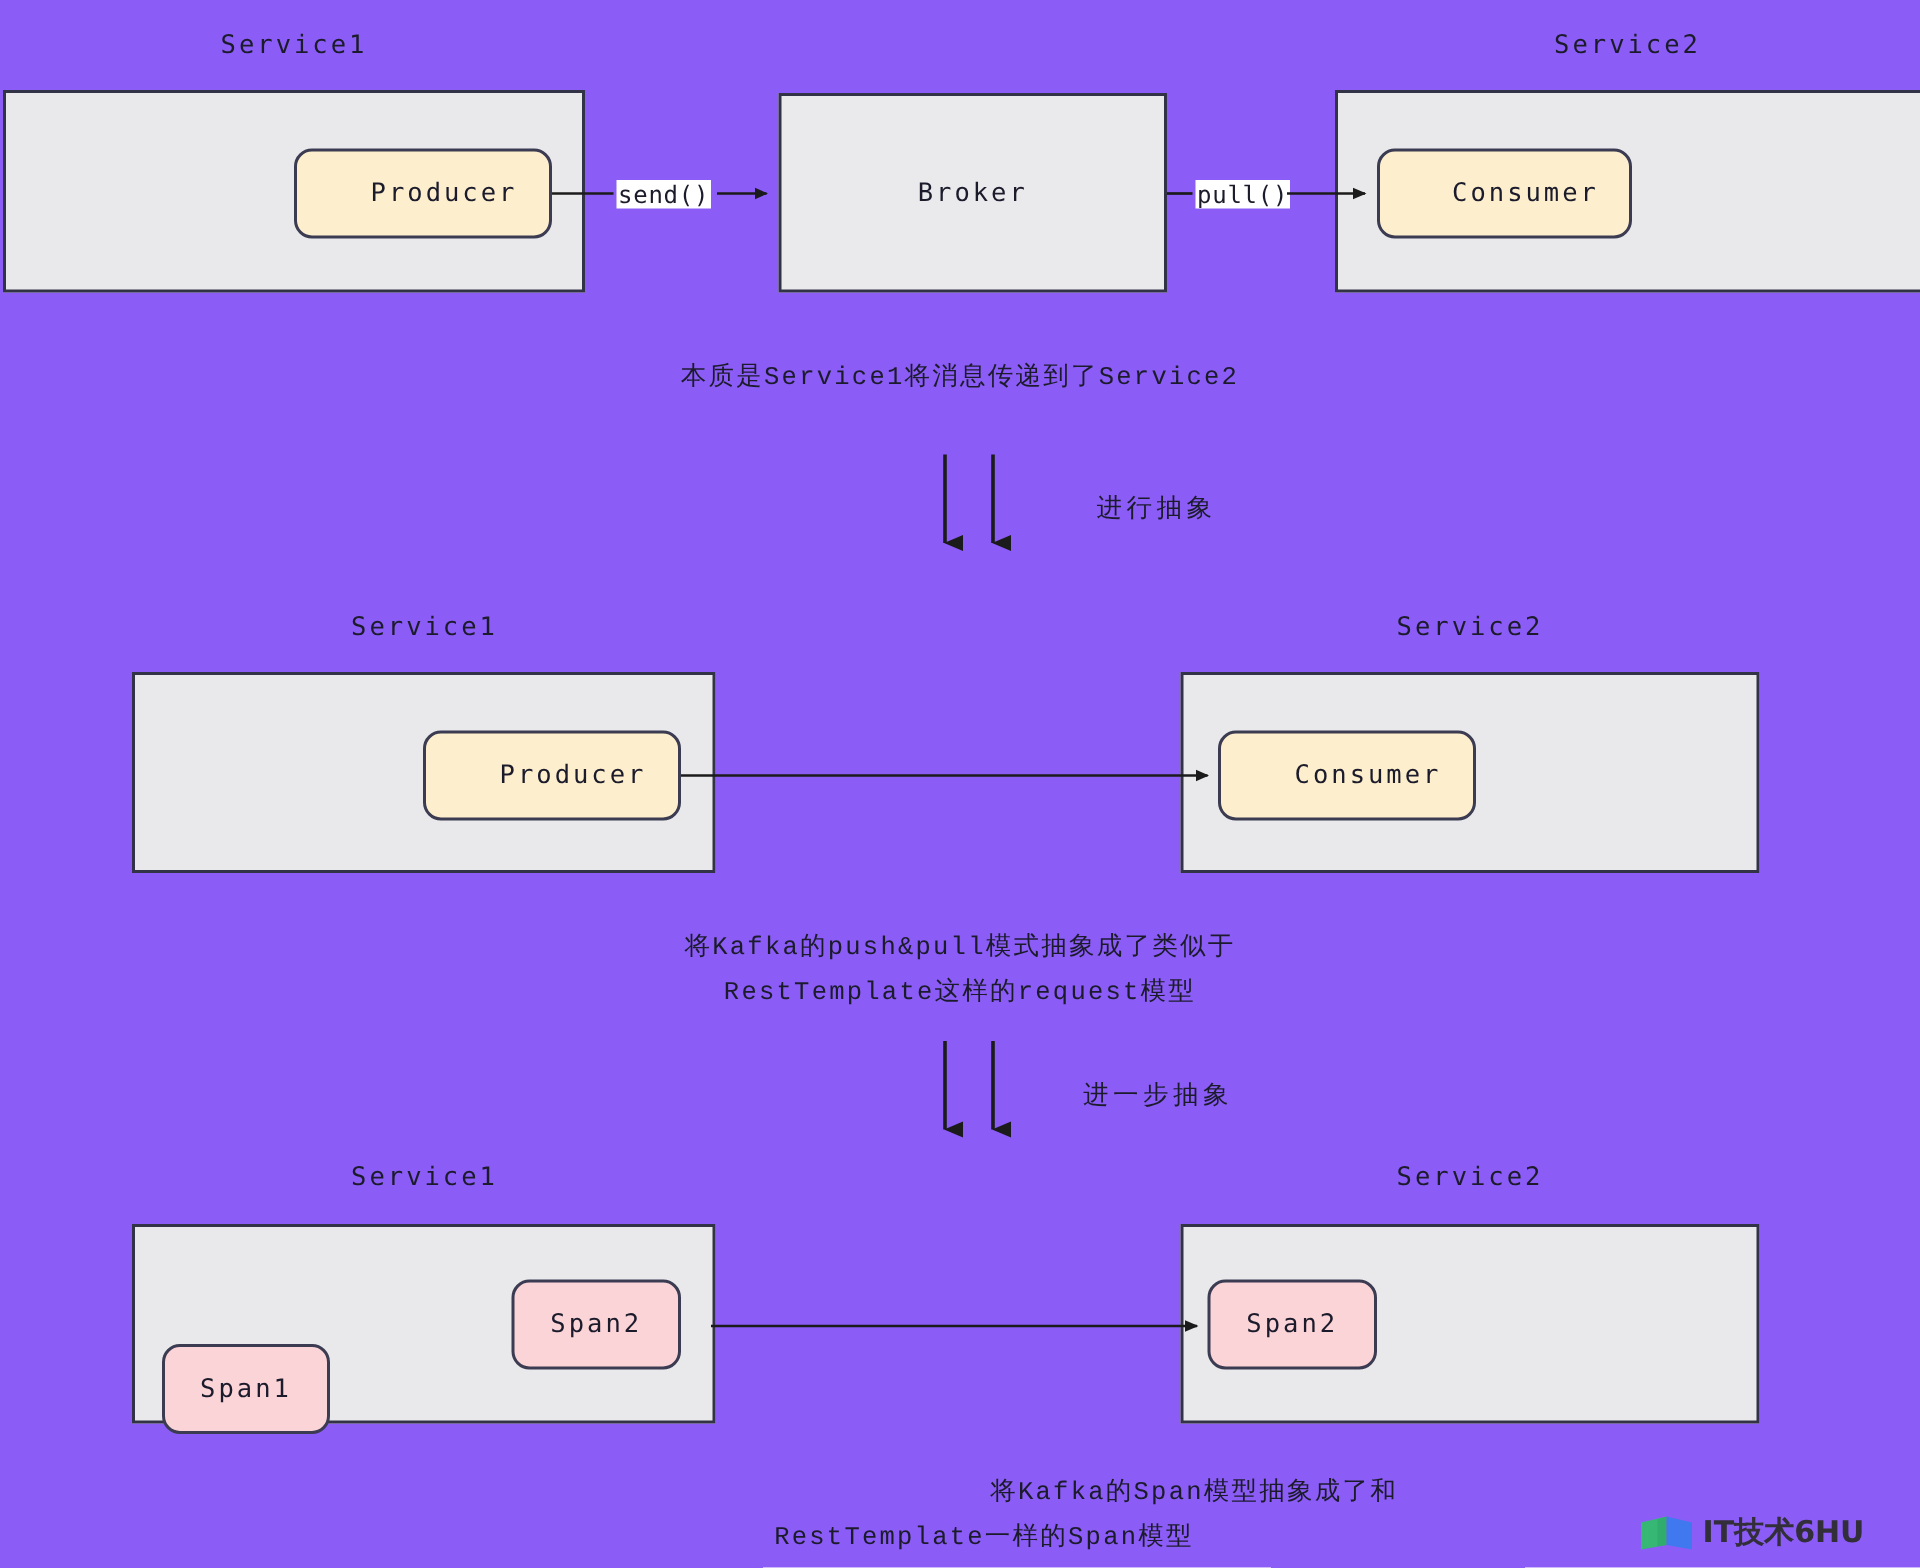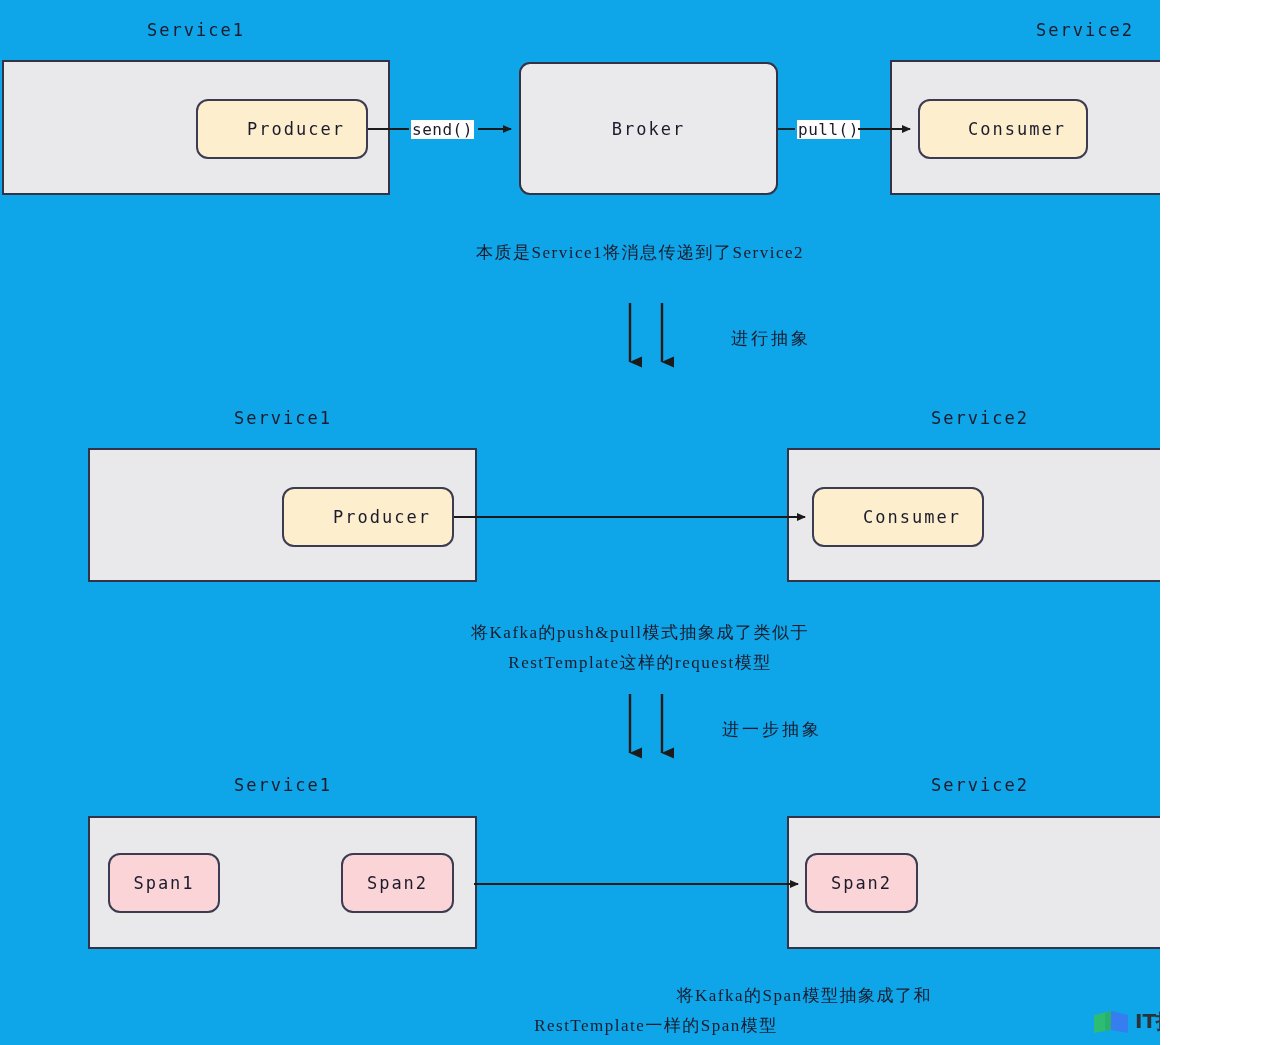--- a/index.html
+++ b/index.html
@@ -7,23 +7,23 @@
     margin: 0;
     padding: 0;
     background: #ffffff;
   }
   body {
     font-family: "DejaVu Sans Mono", "Liberation Mono", monospace;
     color: #1b1b2b;
   }
   #canvas {
     position: relative;
-    width: 1160px;
+    width: 1280px;
     height: 1045px;
-    background: #0ea5e9;
+    background: #8b5cf6;
     overflow: hidden;
   }
 
   
   .service-box {
     position: absolute;
     background: #e9e9ec;
     border: 2px solid #333347;
     box-sizing: border-box;
   }
@@ -90,21 +90,21 @@
     font-size: 16px;
     letter-spacing: 0.5px;
     color: #1b1b2b;
     white-space: nowrap;
     padding: 0 1px;
   }
 
   
   .caption {
     position: absolute;
-    font-family: Liberation Serif, serif;
+    font-family: Liberation Mono, monospace;
     font-size: 17px;
     letter-spacing: 1.5px;
     color: #1b1b2b;
     text-align: center;
     white-space: nowrap;
     line-height: 30px;
   }
   .step-label {
     position: absolute;
     font-family: "DejaVu Sans", "Liberation Sans", sans-serif;
@@ -134,21 +134,21 @@
 <body>
 
 <div id="canvas">
 
   <div class="service-label" style="left:2px; top:20px; width:388px;">Service1</div>
 
   <div class="service-box" style="left:2px; top:60px; width:388px; height:135px;"></div>
 
   <div class="node cream" style="left:196px; top:99px; width:172px; height:60px;">Producer</div>
 
-  <div class="plain-box" style="left:519px; top:62px; width:259px; height:133px;border-radius:11px;">Broker</div>
+  <div class="plain-box" style="left:519px; top:62px; width:259px; height:133px;">Broker</div>
 
   <div class="service-label" style="left:890px; top:20px; width:390px;">Service2</div>
 
   <div class="service-box" style="left:890px; top:60px; width:394px; height:135px;"></div>
 
   <div class="node cream" style="left:918px; top:99px; width:170px; height:60px;">Consumer</div>
 
   <div class="edge-label" style="left:411px; top:120px;">send()</div>
 
   <div class="edge-label" style="left:797px; top:120px;">pull()</div>
@@ -171,21 +171,21 @@
 
   <div class="caption" style="left:340px; top:618px; width:600px;">将Kafka的push&amp;pull模式抽象成了类似于</div>
   <div class="caption" style="left:340px; top:648px; width:600px;">RestTemplate这样的request模型</div>
 
   <div class="step-label" style="left:722px; top:718px;">进一步抽象</div>
 
   <div class="service-label" style="left:88px; top:775px; width:390px;">Service1</div>
 
   <div class="service-box" style="left:88px; top:816px; width:389px; height:133px;"></div>
 
-  <div class="node pink" style="left:108px; top:853px; width:112px; height:60px;">Span1</div>
+  <div class="node pink" style="left:108px; top:896px; width:112px; height:60px;">Span1</div>
 
   <div class="node pink" style="left:341px; top:853px; width:113px; height:60px;">Span2</div>
 
   <div class="service-label" style="left:787px; top:775px; width:386px;">Service2</div>
 
   <div class="service-box" style="left:787px; top:816px; width:386px; height:133px;"></div>
 
   <div class="node pink" style="left:805px; top:853px; width:113px; height:60px;">Span2</div>
 
   <div class="caption" style="left:332px; top:981px; width:600px;text-align:right;">将Kafka的Span模型抽象成了和</div>

